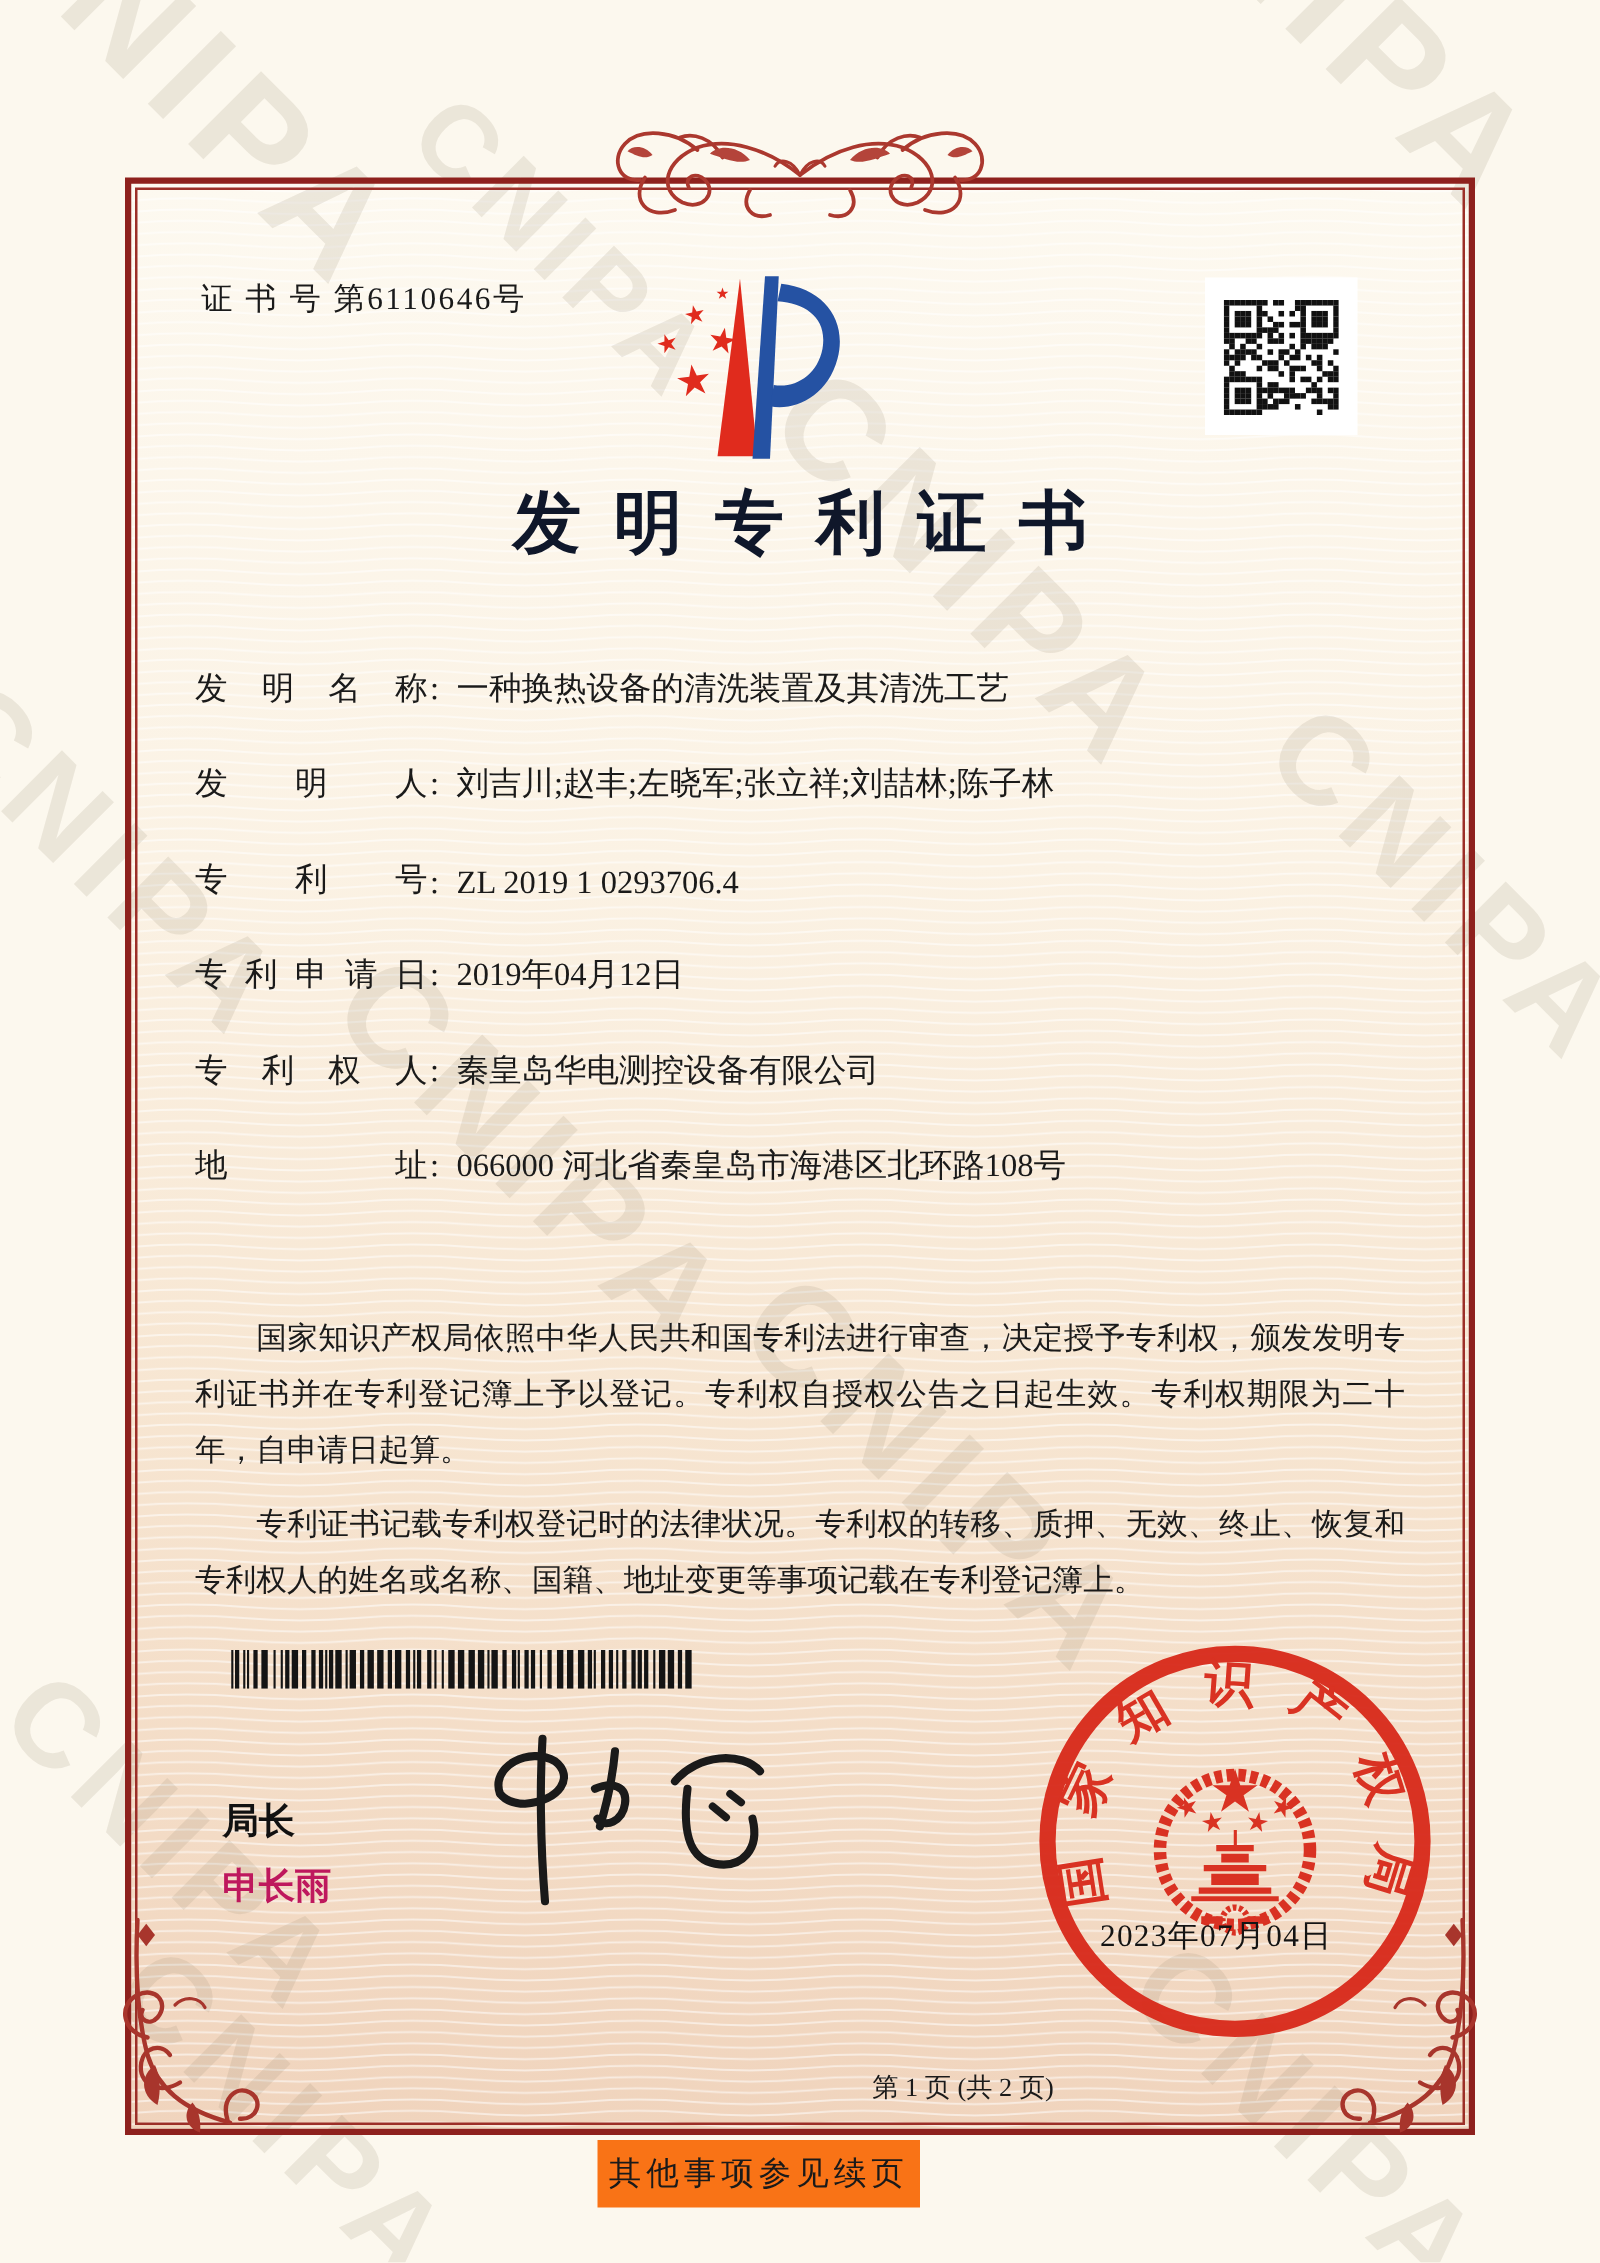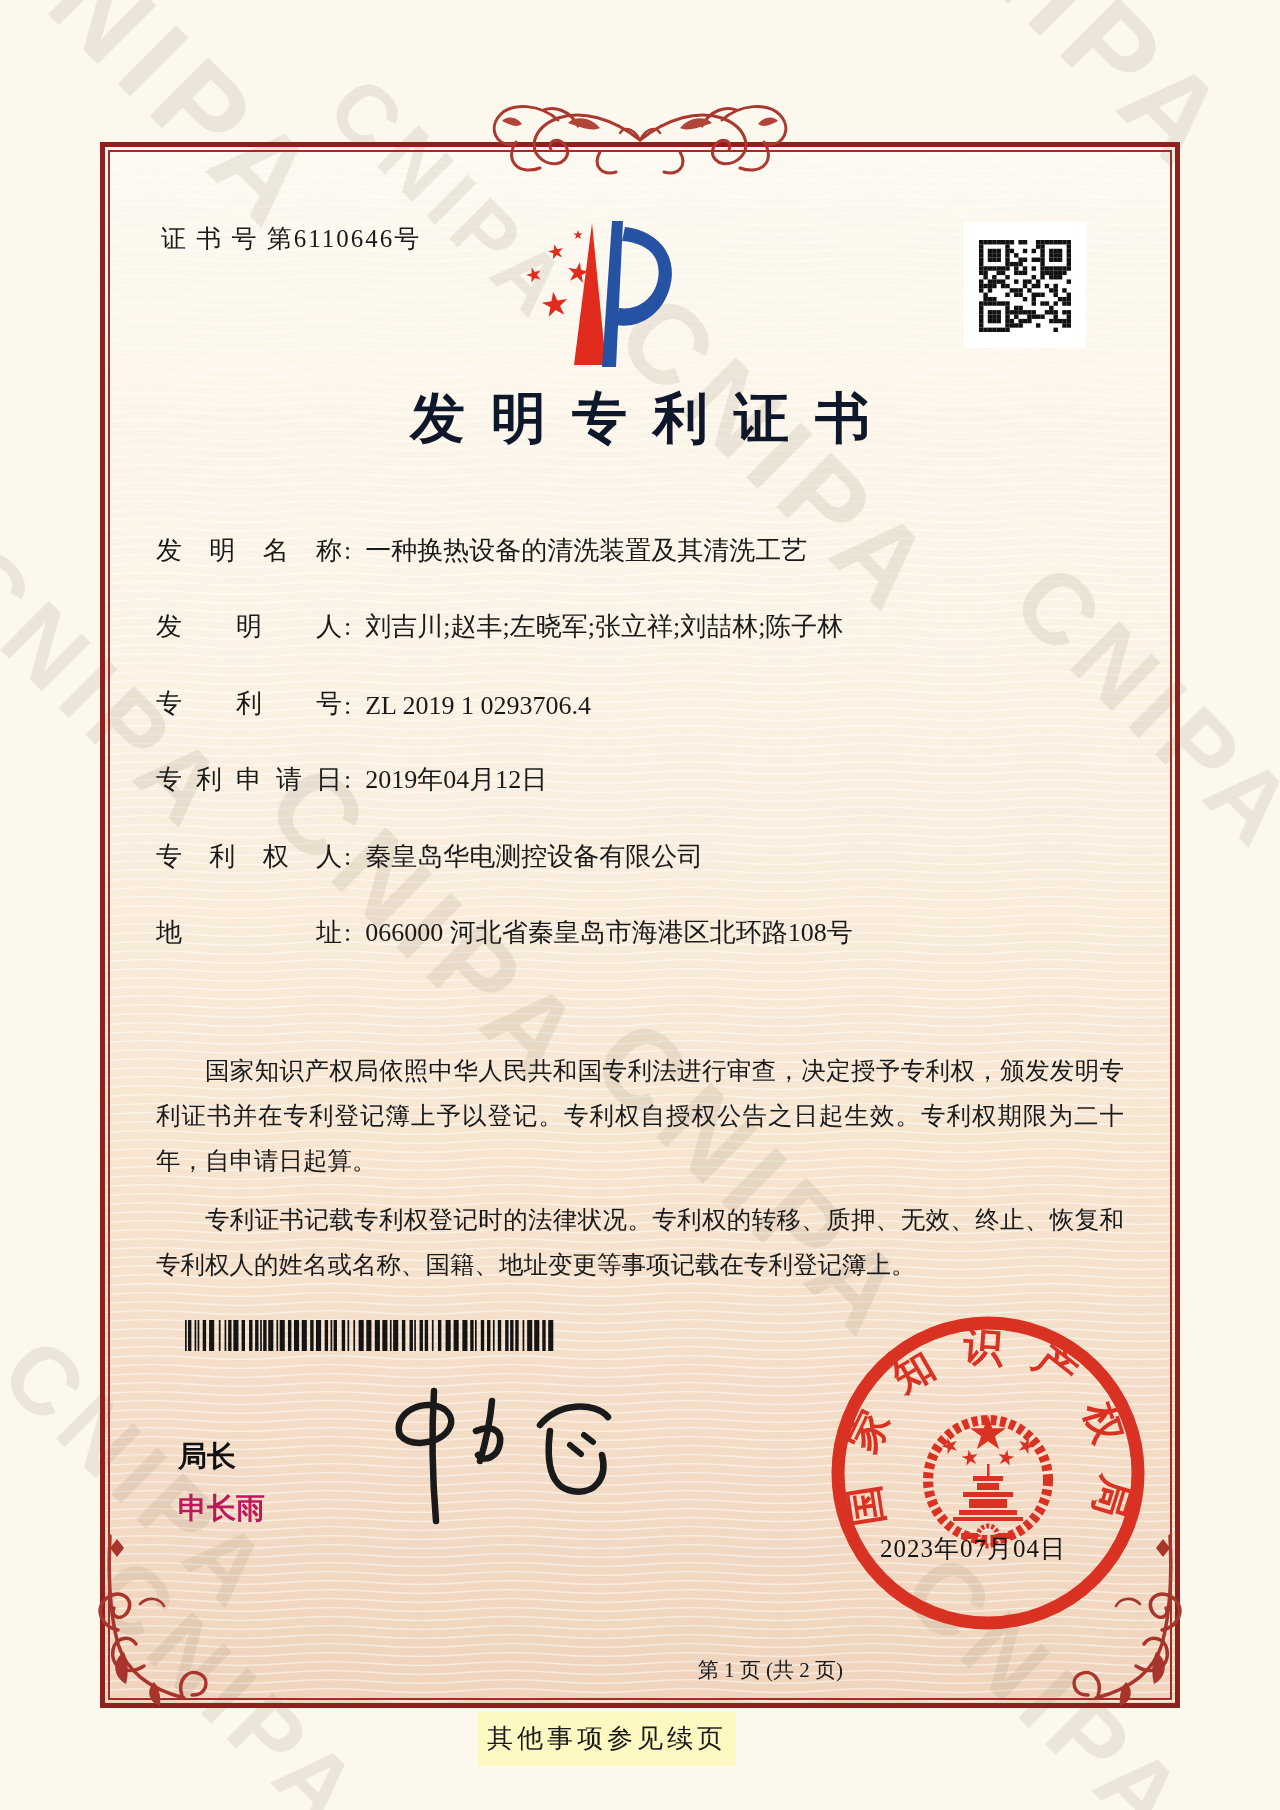--- a/index.html
+++ b/index.html
@@ -31,21 +31,21 @@
   .barcode{position:absolute;left:183px;top:1320px;}
   .sig-title{position:absolute;left:178px;top:1437px;font-size:29px;
              font-family:Liberation Sans, sans-serif;font-weight:600;color:#111;}
   .sig-name{position:absolute;left:178px;top:1489px;font-size:29px;
             font-family:"Liberation Sans","DejaVu Sans",sans-serif;font-weight:600;color:#be185d;}
   .signature{position:absolute;left:372px;top:1383px;}
   .seal{position:absolute;left:823px;top:1308px;opacity:0.95;}
   .seal-date{position:absolute;left:868px;top:1532px;width:210px;text-align:center;
              font-size:25px;color:#141414;z-index:6;letter-spacing:1px;}
   .page-no{position:absolute;left:383px;top:1656px;width:460px;text-align:right;font-size:21px;}
-  .cont-box{position:absolute;left:478px;top:1712px;width:258px;height:54px;background:#fef9c3;
+  .cont-box{position:absolute;left:478px;top:1712px;width:258px;height:54px;background:#f97316;
             text-align:center;line-height:54px;font-size:26px;letter-spacing:4px;z-index:5;}
   .ornament{position:absolute;left:450px;top:96px;z-index:5;}
   .flourish{position:absolute;z-index:5;}
   .fl-left{left:84px;top:1534px;}
   .fl-right{left:1064px;top:1534px;}
 </style>
 </head>
 <body>
 
 <div class="page">

